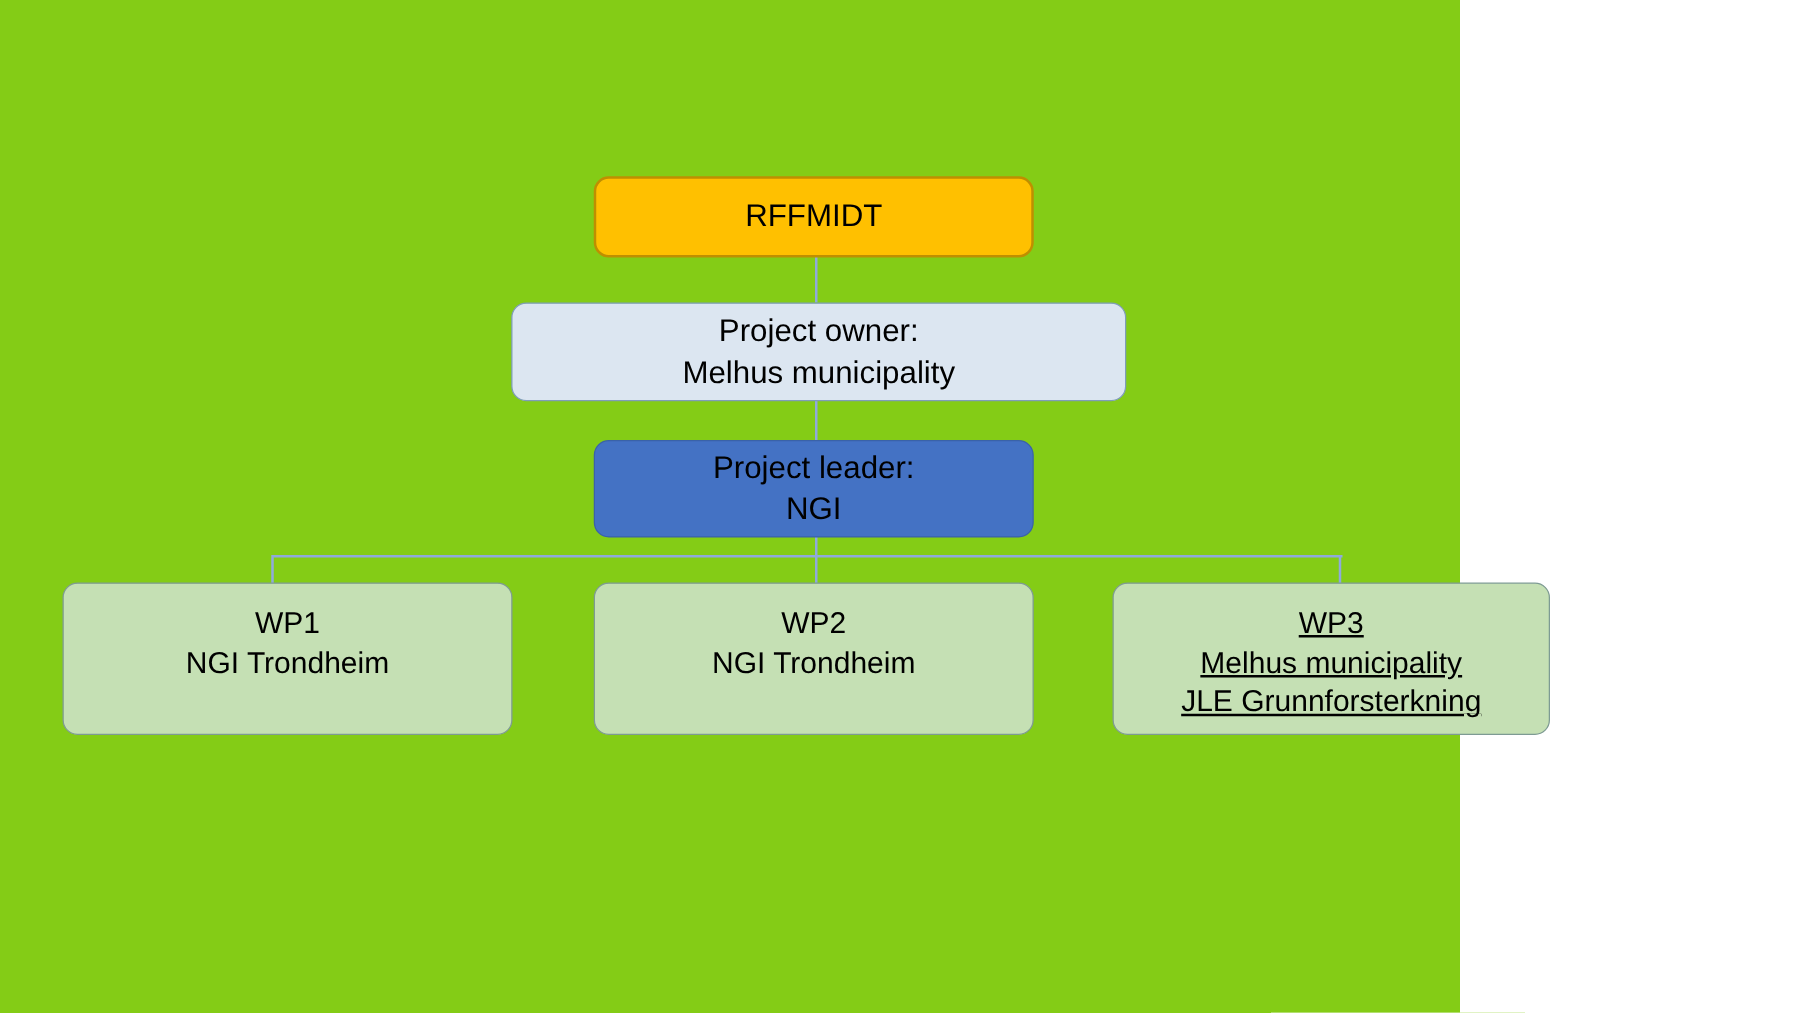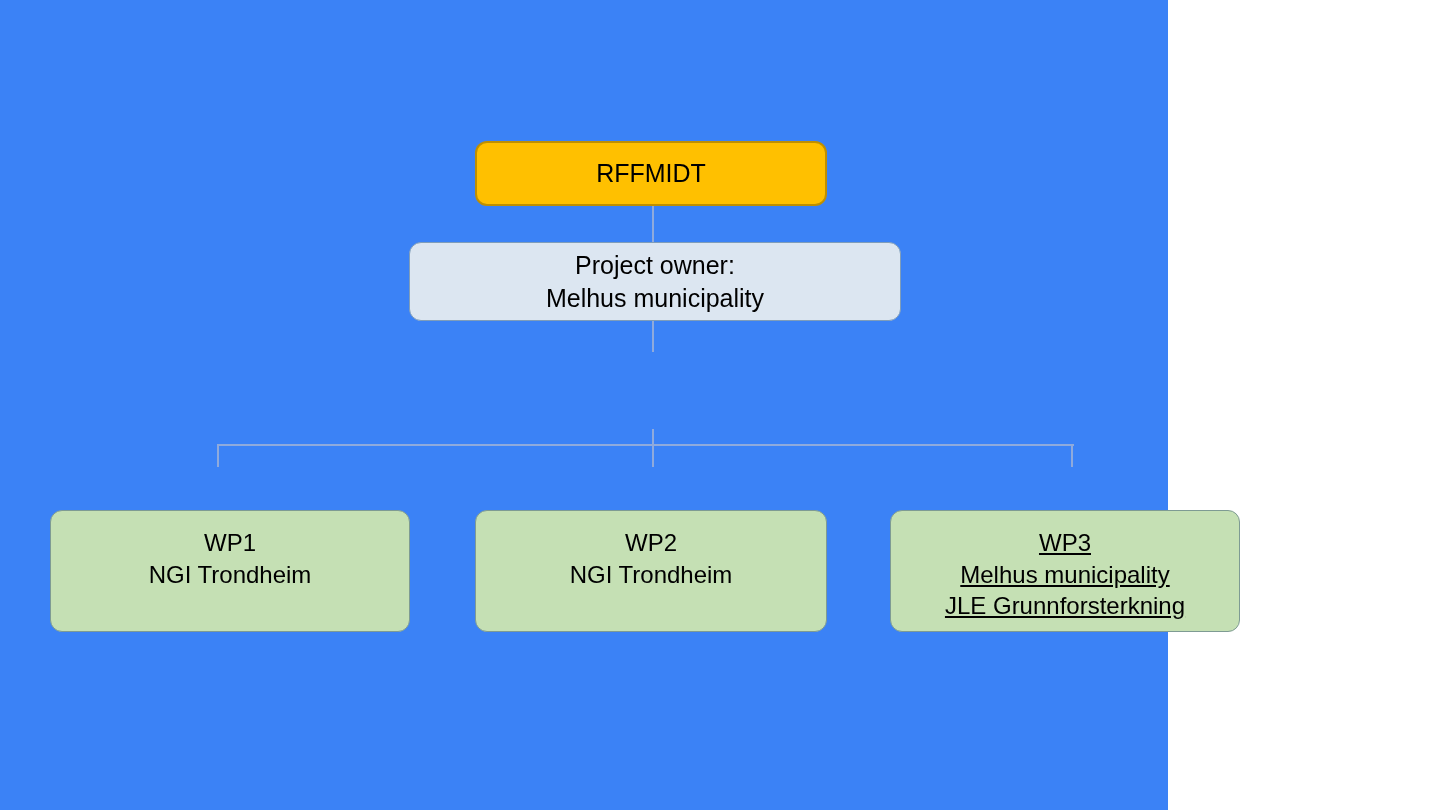--- a/index.html
+++ b/index.html
@@ -11,21 +11,21 @@
   body {
     width: 1440px;
     height: 810px;
     font-family: "Liberation Sans", sans-serif;
     overflow: hidden;
   }
   #canvas {
     position: relative;
     width: 1168px;
     height: 810px;
-    background: #3b82f6;
+    background: #84cc16;
   }
 
   
   .conn {
     position: absolute;
     background: #8FAADC;
   }
   .conn-v { width: 2px; }
   .conn-h { height: 2px; }
 
@@ -67,21 +67,20 @@
     justify-content: center;
     font-size: 25px;
   }
   
   .node-wp {
     background: #C5E0B4;
     border: 1.5px solid #7E9B93;
     justify-content: flex-start;
     padding-top: 16px;
     font-size: 24px;
-    margin-top: 44px;
   }
 </style>
 </head>
 <body>
 
 <div id="canvas">
 
   <div class="conn conn-v" style="left:652px; top:205px; height:37px;"></div>
 
   <div class="conn conn-v" style="left:652px; top:320px; height:32px;"></div>
@@ -98,20 +97,24 @@
 
   <div class="node node-sponsor" style="left:475px; top:141px; width:352px; height:65px;">
     <span class="line">RFFMIDT</span>
   </div>
 
   <div class="node node-owner" style="left:409px; top:242px; width:492px; height:79px;justify-content:center;">
     <span class="line">Project owner:</span>
     <span class="line">Melhus municipality</span>
   </div>
 
+  <div class="node node-leader" style="left:475px; top:352px; width:352px; height:78px;">
+    <span class="line">Project leader:</span>
+    <span class="line">NGI</span>
+  </div>
 
   <div class="node node-wp" style="left:50px; top:466px; width:360px; height:122px;">
     <span class="line">WP1</span>
     <span class="line">NGI Trondheim</span>
   </div>
 
   <div class="node node-wp" style="left:475px; top:466px; width:352px; height:122px;text-align:center;">
     <span class="line">WP2</span>
     <span class="line">NGI Trondheim</span>
   </div>

